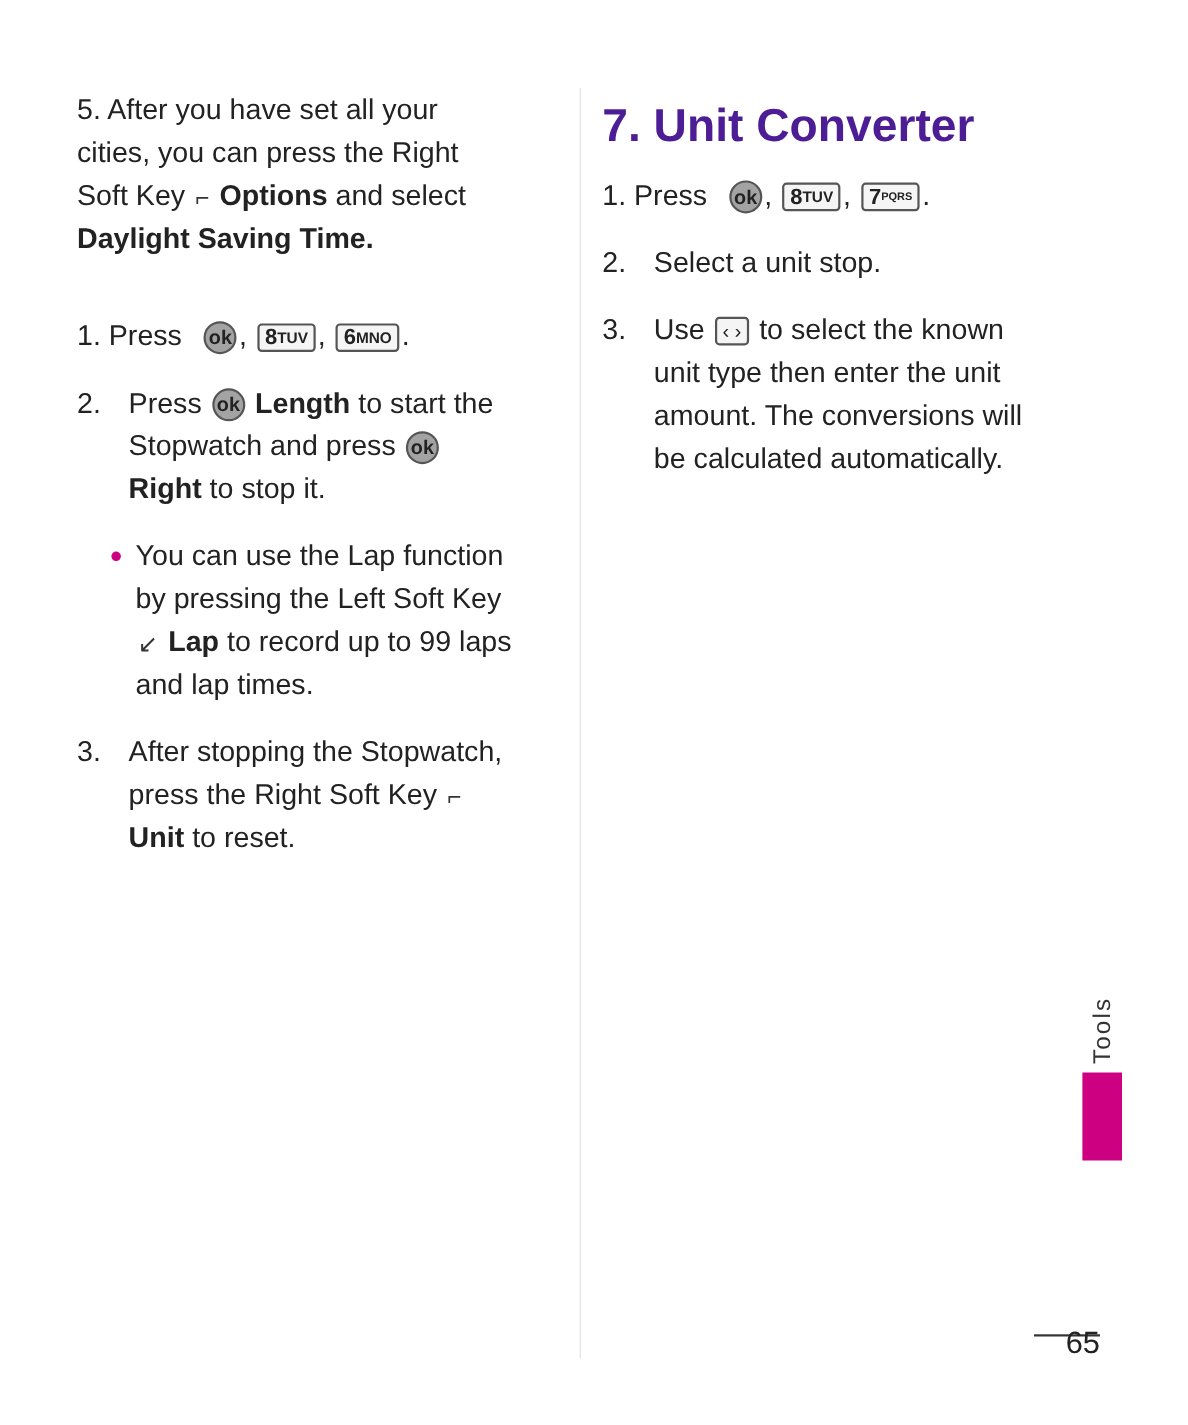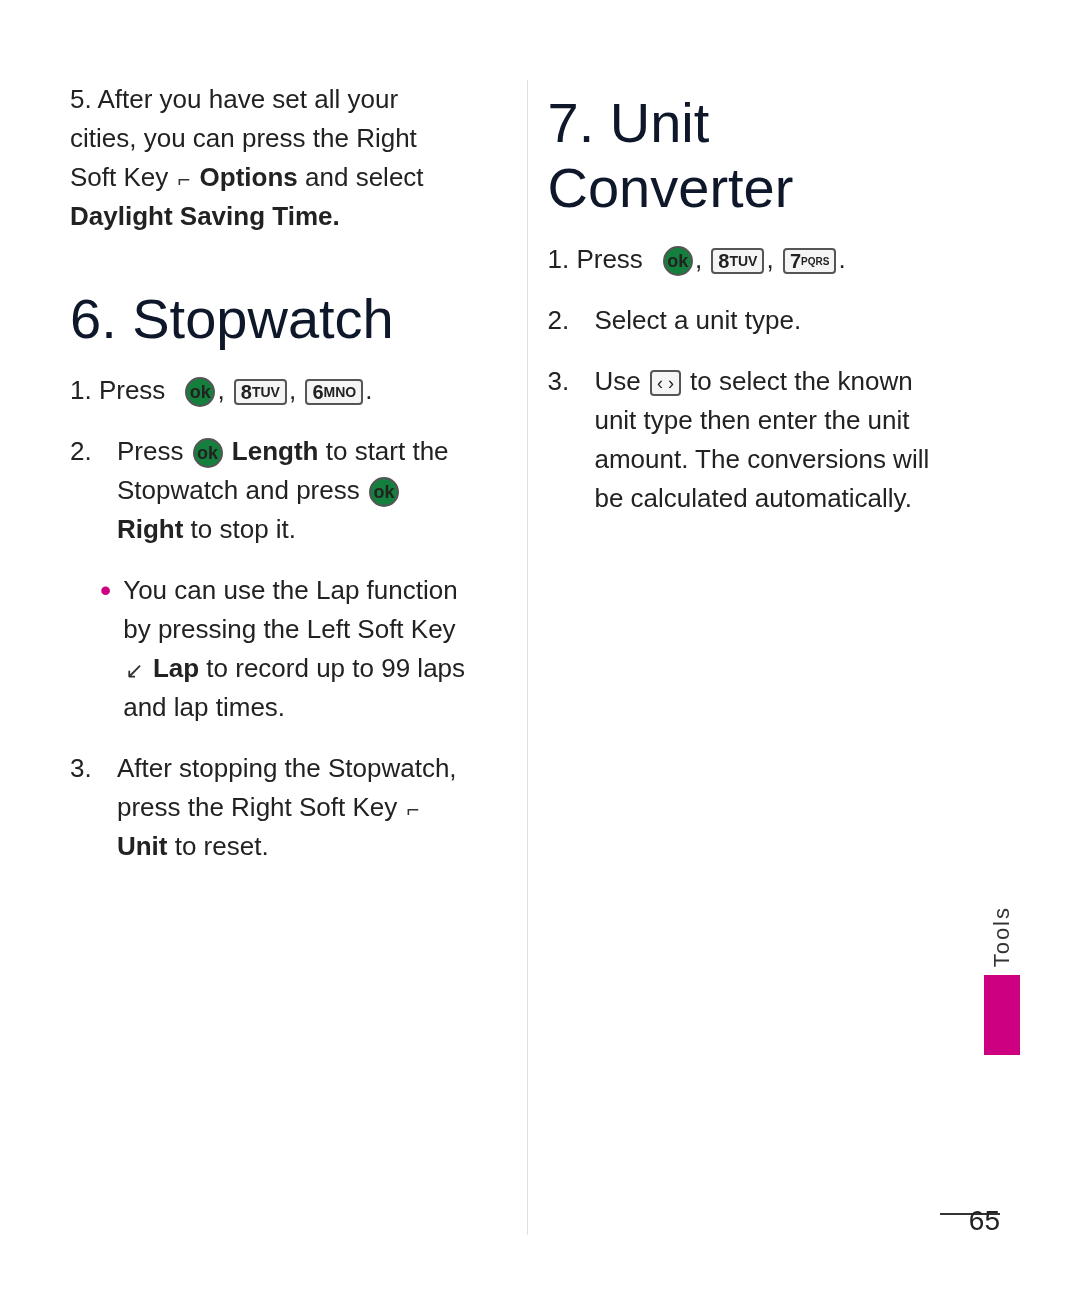--- a/index.html
+++ b/index.html
@@ -42,23 +42,23 @@
     }
 
     .intro-text {
       font-size: 26px;
       line-height: 1.5;
       color: #222;
       margin-bottom: 50px;
     }
 
     .section-title {
-      font-size: 56px;
-      font-weight: normal;
-      color: #0f172a;
+      font-size: 42px;
+      font-weight: bold;
+      color: #4c1d95;
       margin-bottom: 20px;
       margin-top: 10px;
     }
 
     .section-description {
       font-size: 26px;
       line-height: 1.5;
       color: #222;
       margin-bottom: 30px;
     }
@@ -125,21 +125,21 @@
     .key-circle {
       display: inline-flex;
       align-items: center;
       justify-content: center;
       border: 2px solid #555;
       border-radius: 50%;
       width: 30px;
       height: 30px;
       font-size: 18px;
       font-weight: bold;
-      background: #15803d;
+      background: #a3a3a3;
       color: #222;
       vertical-align: middle;
       margin: 0 2px;
     }
 
     .soft-key-icon {
       display: inline-flex;
       align-items: center;
       justify-content: center;
       vertical-align: middle;
@@ -216,21 +216,20 @@
     <div class="left-column">
 
       <div class="intro-text">
         <span>5. After you have set all your cities, you can press the Right Soft Key </span>
         <span class="soft-key-icon">⌐</span>
         <span class="bold">Options</span>
         <span> and select </span>
         <span class="bold">Daylight Saving Time.</span>
       </div>
 
-      <div class="section-title">6. Stopwatch</div>
 
 
       <div class="step">
         <span class="step-number">1. Press </span>
         <span class="step-content">
           <span class="key-circle">ok</span>,
           <span class="key-box">8<sub style="font-size:14px">TUV</sub></span>,
           <span class="key-box">6<sub style="font-size:14px">MNO</sub></span>.
         </span>
       </div>
@@ -267,21 +266,21 @@
         <span class="step-number">1. Press </span>
         <span class="step-content">
           <span class="key-circle">ok</span>,
           <span class="key-box">8<sub style="font-size:14px">TUV</sub></span>,
           <span class="key-box">7<sub style="font-size:10px">PQRS</sub></span>.
         </span>
       </div>
 
       <div class="step">
         <span class="step-number">2.&nbsp;</span>
-        <span class="step-content">Select a unit type.</span>
+        <span class="step-content">Select a unit stop.</span>
       </div>
 
       <div class="step">
         <span class="step-number">3.&nbsp;</span>
         <span class="step-content">
           Use <span class="nav-arrow-icon">‹ ›</span> to select the known unit type then enter the unit amount. The conversions will be calculated automatically.
         </span>
       </div>
 
     </div>

